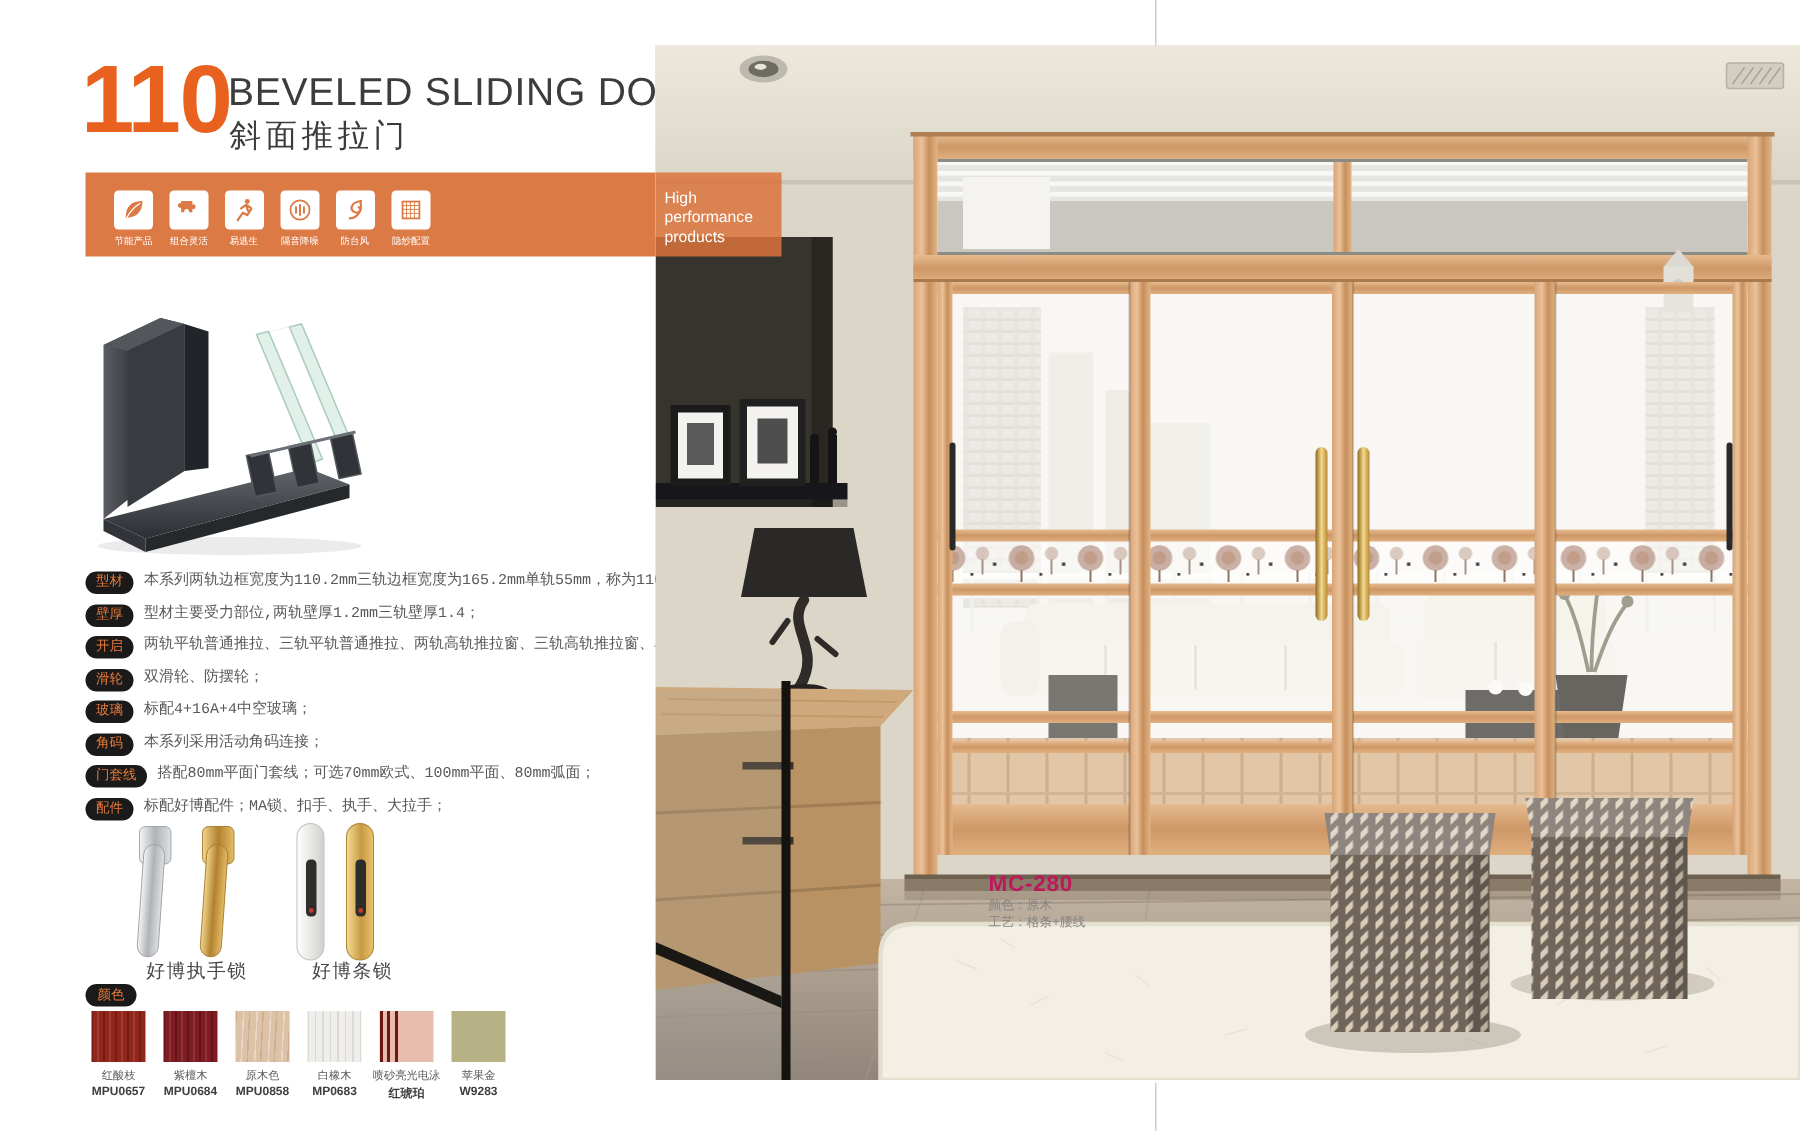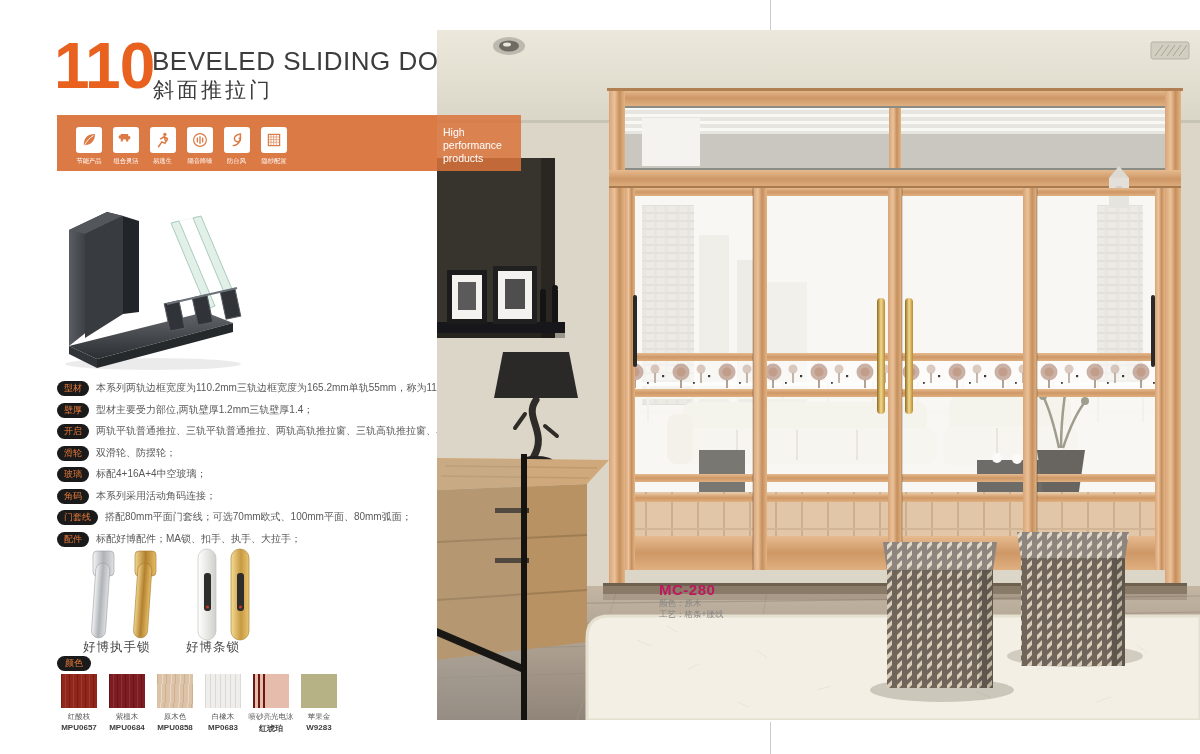--- a/index.html
+++ b/index.html
@@ -17,27 +17,27 @@
   .feature { width:27px; display:flex; flex-direction:column; align-items:center; }
   .feature-icon { width:26px; height:26px; background:#ffffff; border-radius:3px; display:flex; align-items:center; justify-content:center; }
   .feature-label { margin-top:3px; font-size:7px; color:#ffffff; white-space:nowrap; transform:scale(0.9); }
   .banner-overlay { left:437px; top:115px; width:84px; height:56px; background:rgba(219,115,60,0.85); z-index:6; padding:11px 4px 0 6px; }
   .banner-tagline { font-size:10.5px; line-height:13px; color:#ffffff; }
 
   
   .profile-wrap { left:55px; top:196px; width:190px; height:178px; }
 
   
-  .specs { left:57px; top:381px; width:400px; }
+  .specs { left:57px; top:381px; width:400px;font-family:Liberation Mono, monospace; }
   .spec-row { display:flex; align-items:flex-start; gap:7px; margin-bottom:6.5px; }
   .spec-badge { flex:0 0 auto; background:#1A1A1A; color:#E87A3A; font-size:9px; line-height:9px; padding:3px 7px 3px 7px; border-radius:9px; white-space:nowrap; }
   .spec-text { font-size:10px; color:#595959; line-height:14px; white-space:nowrap; letter-spacing:0; }
 
   
-  .hw-label { font-size:12.5px; color:#474747; letter-spacing:1px; text-align:left; }
+  .hw-label { font-size:12.5px; color:#474747; letter-spacing:1px; text-align:right; }
 
   
   .color-badge { left:57px; top:656px; background:#1A1A1A; color:#E87A3A; font-size:9px; line-height:9px; padding:3px 8px; border-radius:9px; }
   .swatches { left:57px; top:674px; display:flex; gap:4px; }
   .sw-cell { width:44px; display:flex; flex-direction:column; align-items:center; }
   .sw { width:36px; height:34px; position:relative; overflow:hidden; }
   .sw::after { content:""; position:absolute; inset:0; }
   .sw-g-dark::after  { background:repeating-linear-gradient(90deg, rgba(0,0,0,0.22) 0 1px, transparent 1px 4px, rgba(255,255,255,0.10) 4px 5px, transparent 5px 8px); }
   .sw-g-light::after { background:repeating-linear-gradient(93deg, rgba(150,100,55,0.20) 0 1px, transparent 1px 5px, rgba(255,255,255,0.35) 5px 6px, transparent 6px 9px); }
   .sw-g-white::after { background:repeating-linear-gradient(90deg, rgba(200,200,198,0.55) 0 1px, transparent 1px 5px); }

